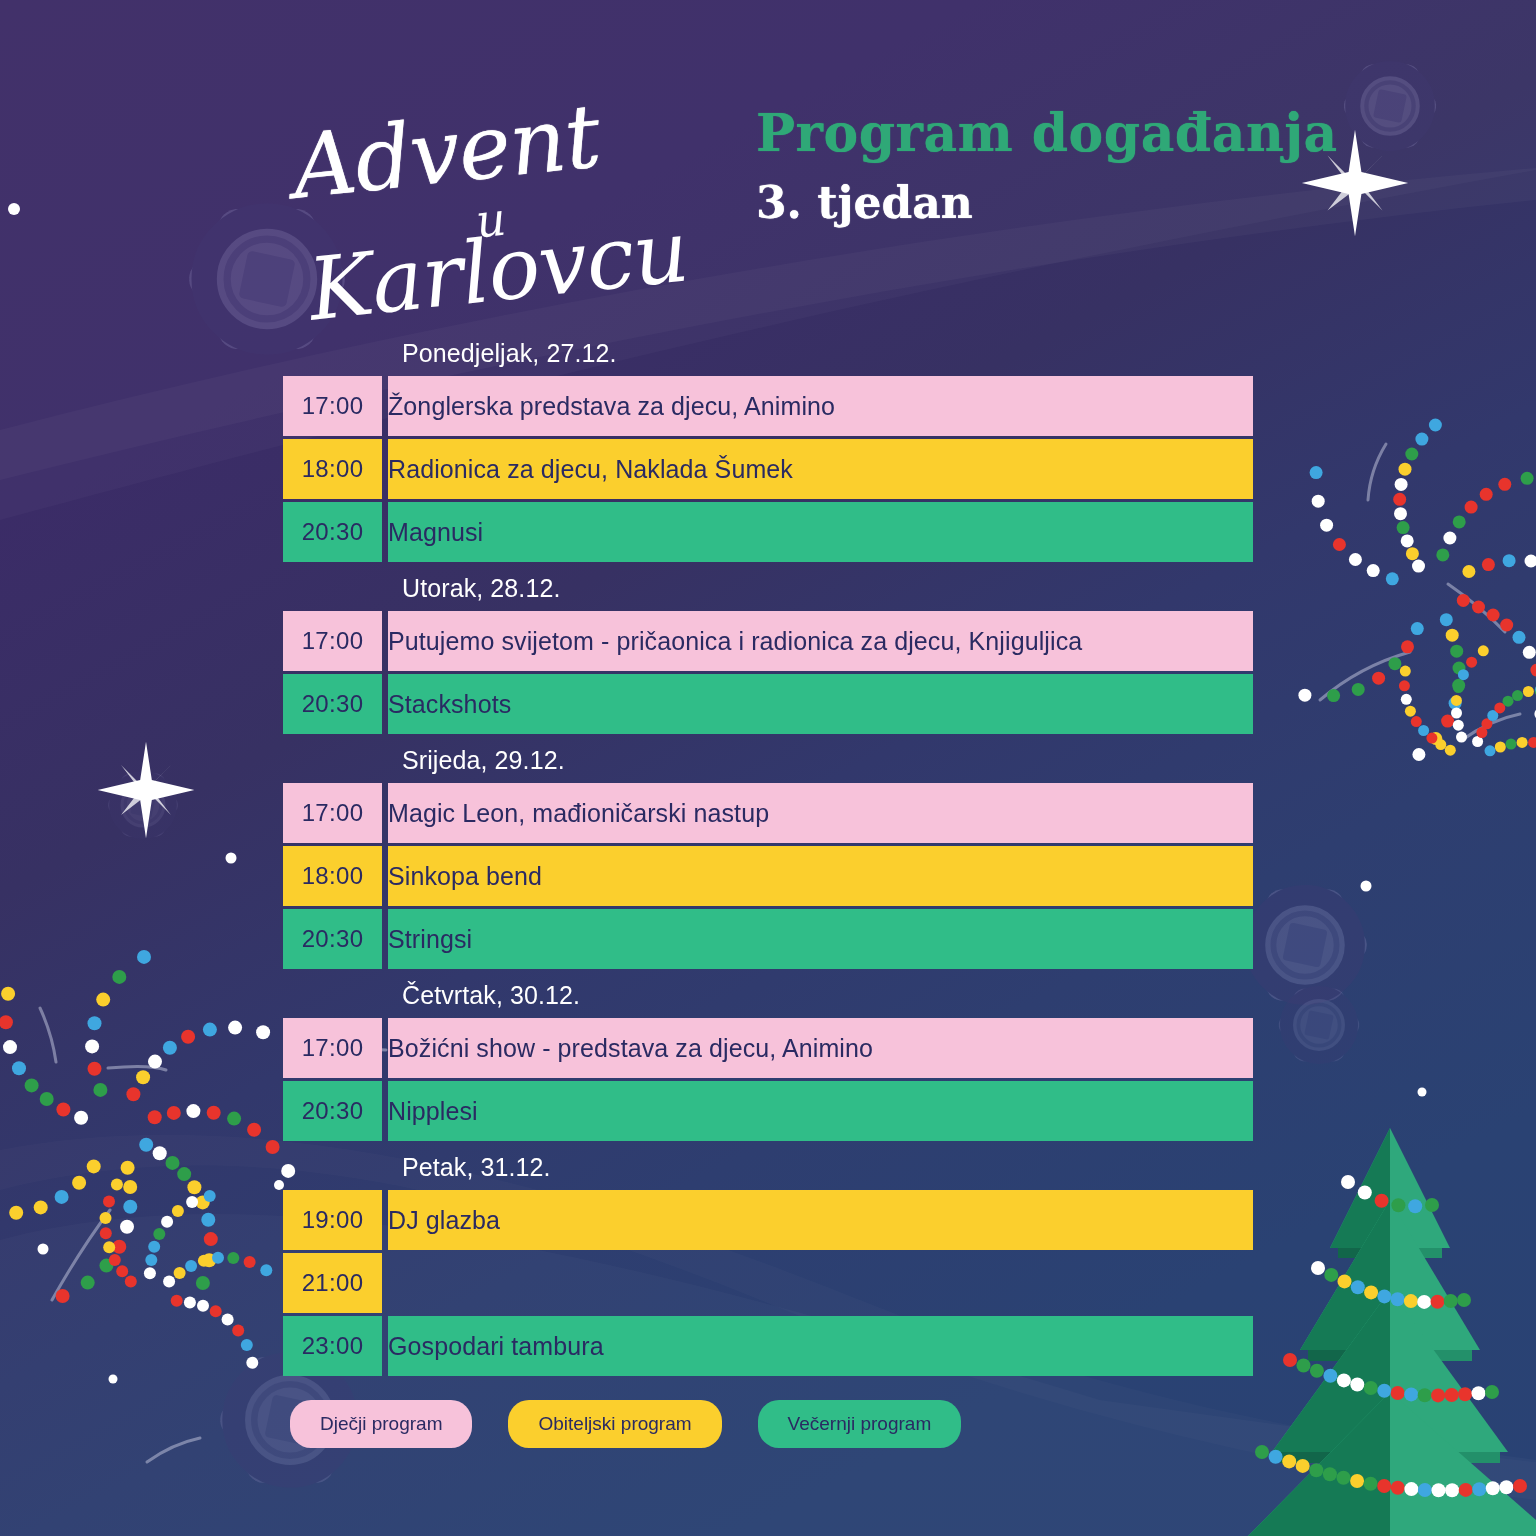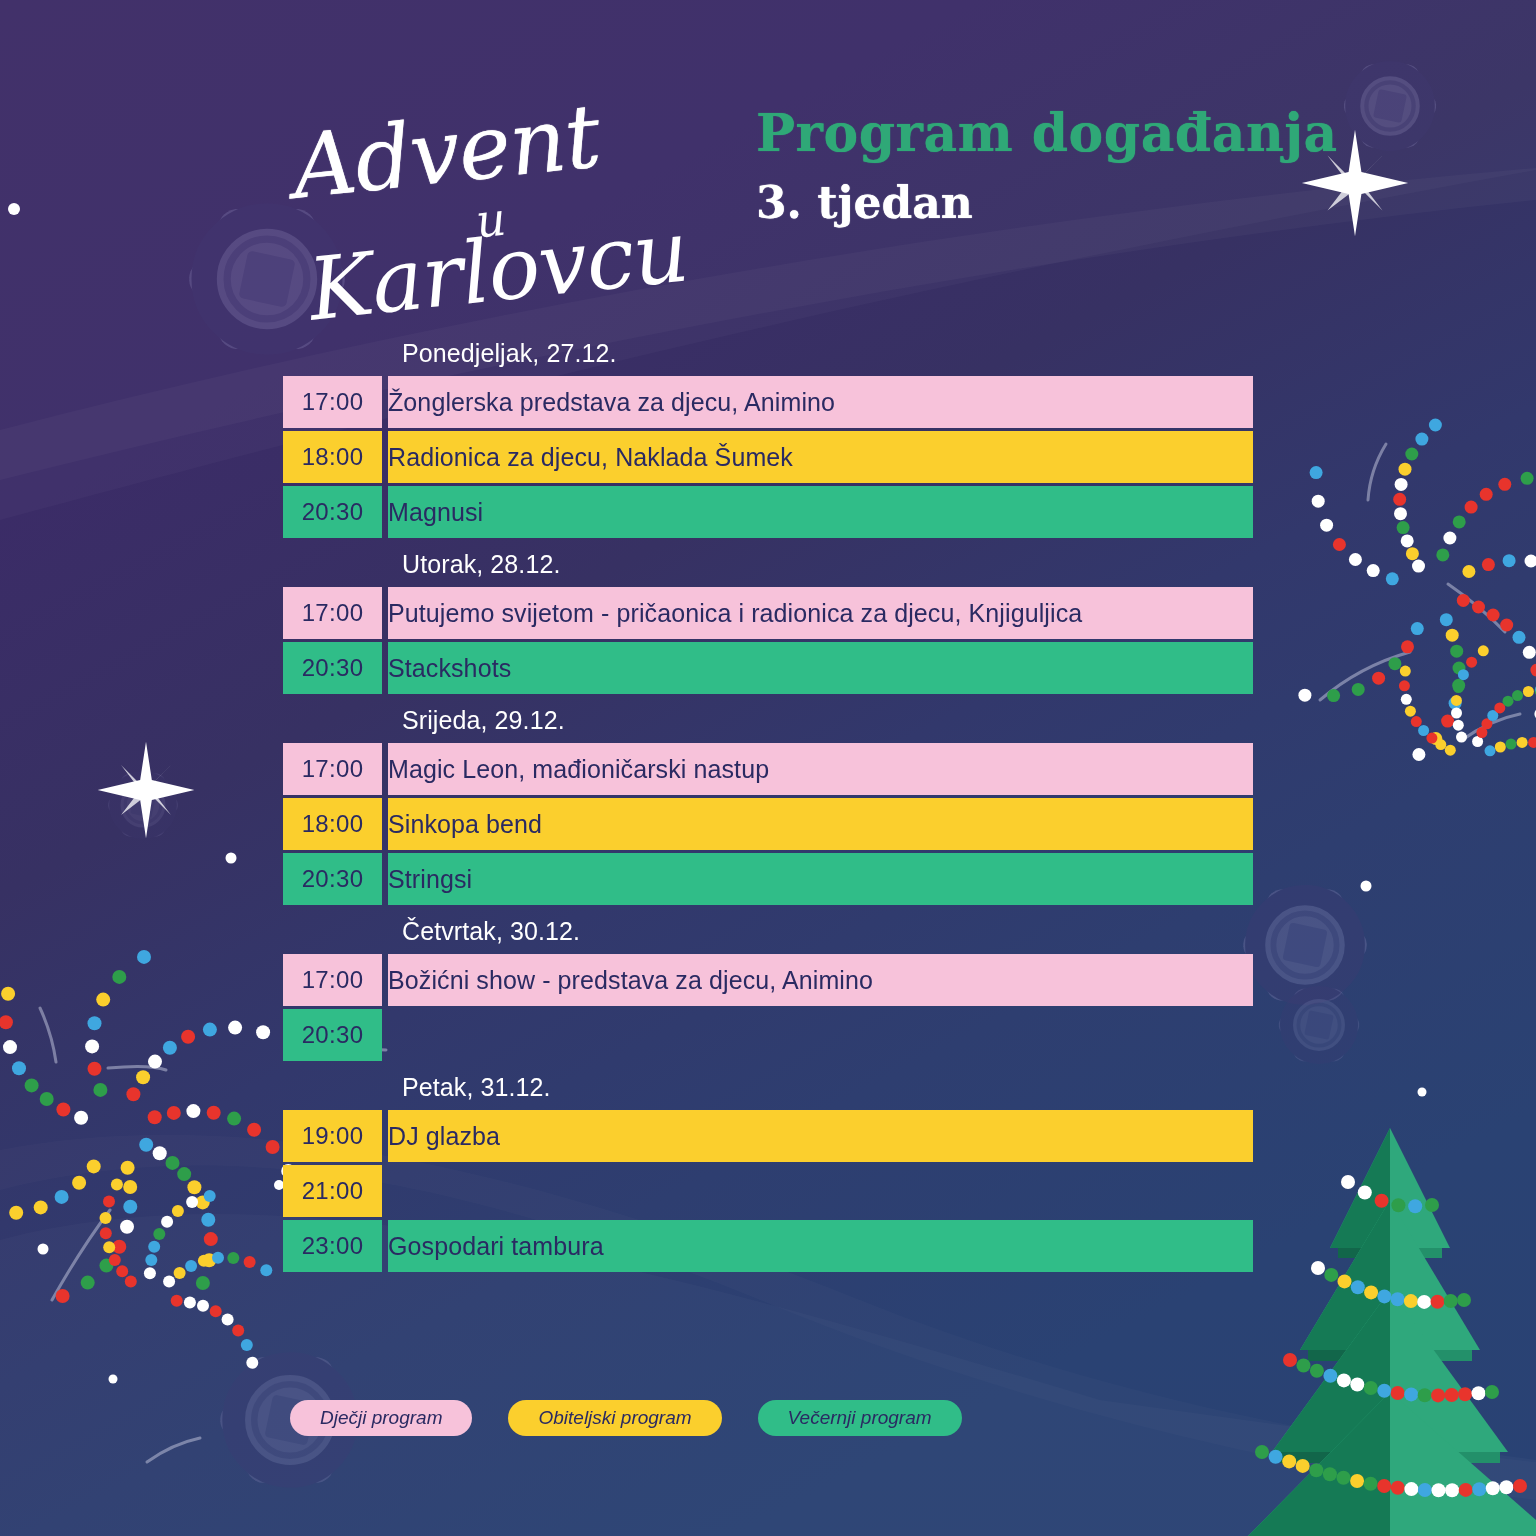--- a/index.html
+++ b/index.html
@@ -91,21 +91,21 @@
     color: #ffffff;
     font-size: 25px;
     font-weight: 500;
     padding-left: 119px;
     height: 46px;
     line-height: 46px;
     letter-spacing: 0.1px;
   }
   .evt-row {
     display: flex;
-    height: 52px;
+    height: 60px;
     margin-bottom: 3px;
     align-items: stretch;
   }
   .evt-time {
     width: 99px;
     flex: 0 0 99px;
     display: flex;
     align-items: center;
     justify-content: center;
     font-size: 24px;
@@ -127,30 +127,29 @@
 
   
   #legend {
     position: absolute;
     left: 290px; top: 1400px;
     display: flex;
     gap: 36px;
     align-items: center;
   }
   .pill {
-    height: 36px;
+    height: 48px;
     border-radius: 21px;
     display: flex;
     align-items: center;
     justify-content: center;
     padding: 0 30px;
     font-size: 19px;
     color: #2a2a62;
     white-space: nowrap;
-    font-style: italic;
   }
   .p-pink   { background: #f7c2da; }
   .p-yellow { background: #fbcf2d; }
   .p-green  { background: #30bd88; }
 </style>
 </head>
 <body>
 
 <div id="poster">
 
@@ -548,20 +547,21 @@
           <div class="evt-time">20:30</div>
           <div class="evt-title">Stringsi</div>
         </div>
         <div class="day-head">Četvrtak, 30.12.</div>
         <div class="evt-row c-pink">
           <div class="evt-time">17:00</div>
           <div class="evt-title">Božićni show - predstava za djecu, Animino</div>
         </div>
         <div class="evt-row c-green">
           <div class="evt-time">20:30</div>
+          <div class="evt-title">Nipplesi</div>
         </div>
         <div class="day-head">Petak, 31.12.</div>
         <div class="evt-row c-yellow">
           <div class="evt-time">19:00</div>
           <div class="evt-title">DJ glazba</div>
         </div>
         <div class="evt-row c-yellow">
           <div class="evt-time">21:00</div>
         </div>
         <div class="evt-row c-green">

